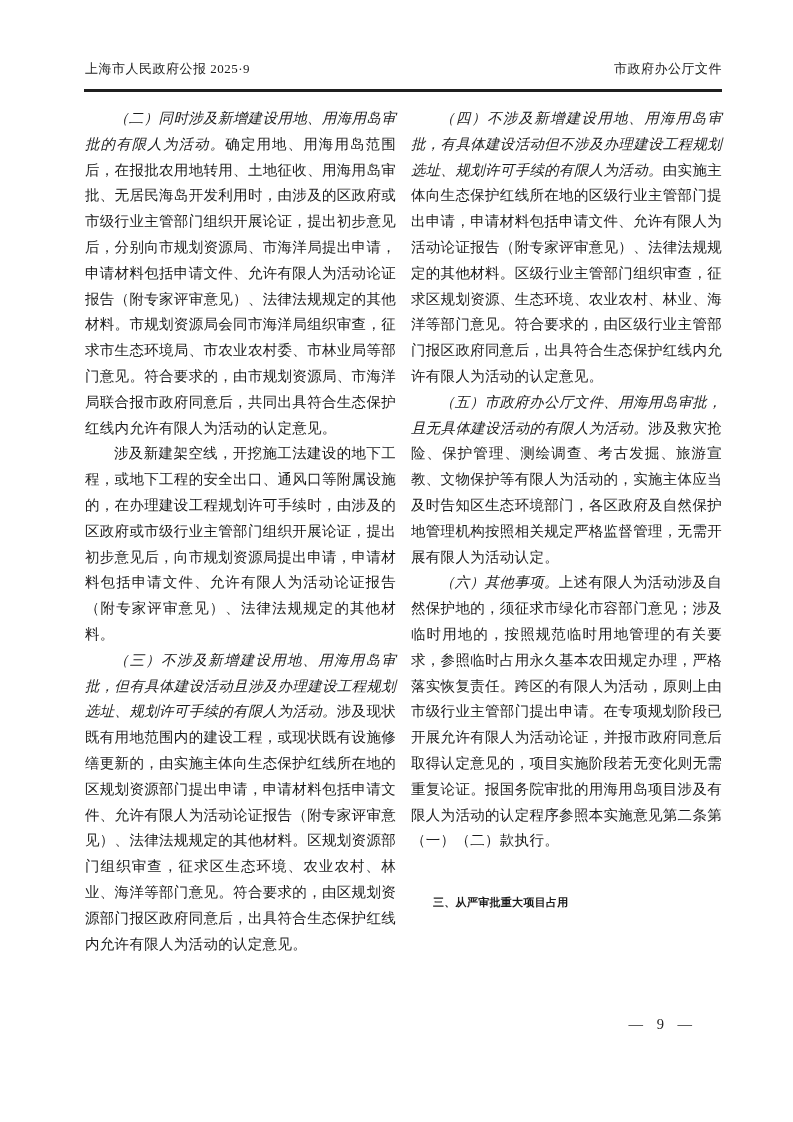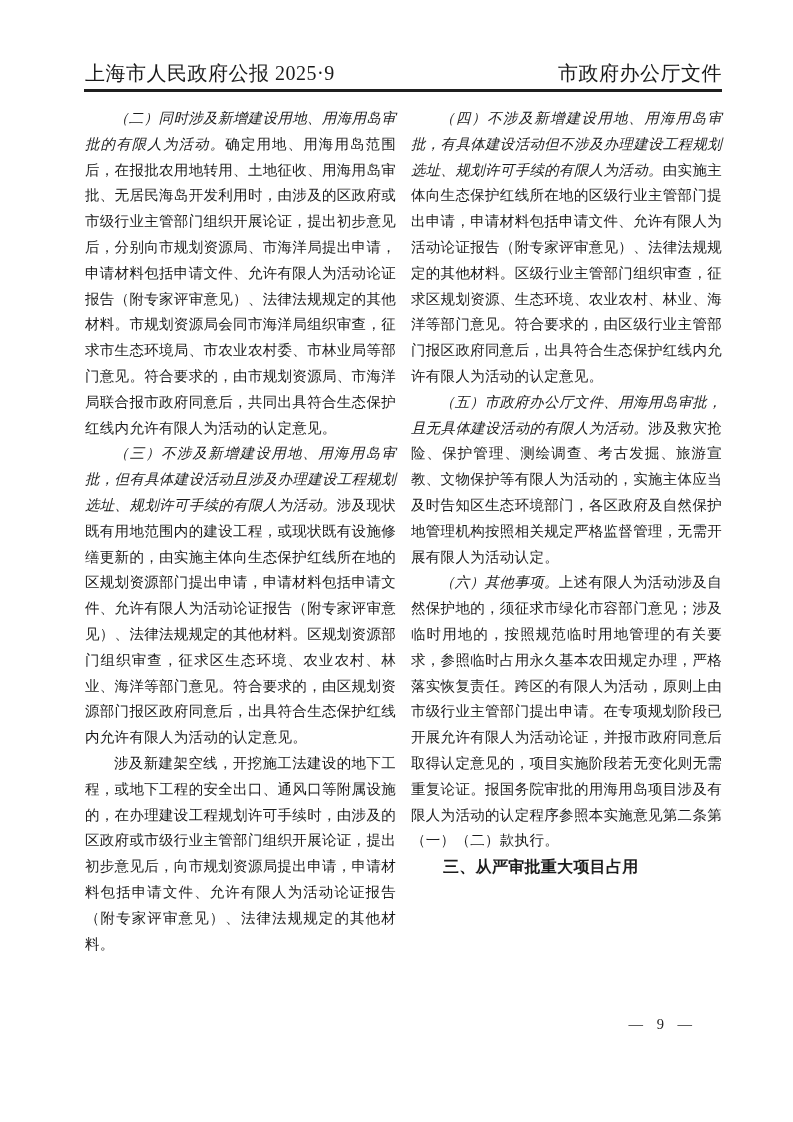--- a/index.html
+++ b/index.html
@@ -17,21 +17,21 @@
     color: #1c1c1c;
   }
   .page-header {
     position: absolute;
     top: 60px;
     left: 85px;
     width: 637px;
     display: flex;
     justify-content: space-between;
     align-items: baseline;
-    font-size: 20px;
+    font-size: 13px;
     letter-spacing: 0.5px;
     color: #1a1a1a;
   }
   .header-rule {
     position: absolute;
     top: 89px;
     left: 84px;
     width: 638px;
     height: 2.5px;
     background: #1f1f1f;
@@ -60,21 +60,22 @@
   }
   .para.cont {
     text-indent: 0;
   }
   .kai {
     font-style: italic;
   }
   .heading {
     font-family: "Liberation Sans", "DejaVu Sans", sans-serif;
     font-weight: bold;
-    font-size: 16px;
+    font-size: 11px;
+    margin-top: 36px;
   }
   .page-footer {
     position: absolute;
     top: 1016px;
     right: 96px;
     font-size: 14.5px;
     letter-spacing: 5px;
     color: #1c1c1c;
   }
 </style>
@@ -87,22 +88,22 @@
     <span>上海市人民政府公报 2025·9</span>
     <span>市政府办公厅文件</span>
   </header>
 
   <div class="header-rule"></div>
 
   <main class="content">
 
     <div class="column">
       <p class="para"><span class="kai">（二）同时涉及新增建设用地、用海用岛审批的有限人为活动。</span><span>确定用地、用海用岛范围后，在报批农用地转用、土地征收、用海用岛审批、无居民海岛开发利用时，由涉及的区政府或市级行业主管部门组织开展论证，提出初步意见后，分别向市规划资源局、市海洋局提出申请，申请材料包括申请文件、允许有限人为活动论证报告（附专家评审意见）、法律法规规定的其他材料。市规划资源局会同市海洋局组织审查，征求市生态环境局、市农业农村委、市林业局等部门意见。符合要求的，由市规划资源局、市海洋局联合报市政府同意后，共同出具符合生态保护红线内允许有限人为活动的认定意见。</span></p>
+      <p class="para"><span>涉及新建架空线，开挖施工法建设的地下工程，或地下工程的安全出口、通风口等附属设施的，在办理建设工程规划许可手续时，由涉及的区政府或市级行业主管部门组织开展论证，提出初步意见后，向市规划资源局提出申请，申请材料包括申请文件、允许有限人为活动论证报告（附专家评审意见）、法律法规规定的其他材料。</span></p>
       <p class="para"><span class="kai">（三）不涉及新增建设用地、用海用岛审批，但有具体建设活动且涉及办理建设工程规划选址、规划许可手续的有限人为活动。</span><span>涉及现状既有用地范围内的建设工程，或现状既有设施修缮更新的，由实施主体向生态保护红线所在地的区规划资源部门提出申请，申请材料包括申请文件、允许有限人为活动论证报告（附专家评审意见）、法律法规规定的其他材料。区规划资源部门组织审查，征求区生态环境、农业农村、林业、海洋等部门意见。符合要求的，由区规划资源部门报区政府同意后，出具符合生态保护红线内允许有限人为活动的认定意见。</span></p>
-      <p class="para"><span>涉及新建架空线，开挖施工法建设的地下工程，或地下工程的安全出口、通风口等附属设施的，在办理建设工程规划许可手续时，由涉及的区政府或市级行业主管部门组织开展论证，提出初步意见后，向市规划资源局提出申请，申请材料包括申请文件、允许有限人为活动论证报告（附专家评审意见）、法律法规规定的其他材料。</span></p>
     </div>
 
     <div class="column">
       <p class="para"><span class="kai">（四）不涉及新增建设用地、用海用岛审批，有具体建设活动但不涉及办理建设工程规划选址、规划许可手续的有限人为活动。</span><span>由实施主体向生态保护红线所在地的区级行业主管部门提出申请，申请材料包括申请文件、允许有限人为活动论证报告（附专家评审意见）、法律法规规定的其他材料。区级行业主管部门组织审查，征求区规划资源、生态环境、农业农村、林业、海洋等部门意见。符合要求的，由区级行业主管部门报区政府同意后，出具符合生态保护红线内允许有限人为活动的认定意见。</span></p>
       <p class="para"><span class="kai">（五）市政府办公厅文件、用海用岛审批，且无具体建设活动的有限人为活动。</span><span>涉及救灾抢险、保护管理、测绘调查、考古发掘、旅游宣教、文物保护等有限人为活动的，实施主体应当及时告知区生态环境部门，各区政府及自然保护地管理机构按照相关规定严格监督管理，无需开展有限人为活动认定。</span></p>
       <p class="para"><span class="kai">（六）其他事项。</span><span>上述有限人为活动涉及自然保护地的，须征求市绿化市容部门意见；涉及临时用地的，按照规范临时用地管理的有关要求，参照临时占用永久基本农田规定办理，严格落实恢复责任。跨区的有限人为活动，原则上由市级行业主管部门提出申请。在专项规划阶段已开展允许有限人为活动论证，并报市政府同意后取得认定意见的，项目实施阶段若无变化则无需重复论证。报国务院审批的用海用岛项目涉及有限人为活动的认定程序参照本实施意见第二条第（一）（二）款执行。</span></p>
       <p class="para heading">三、从严审批重大项目占用</p>
     </div>
 
   </main>

